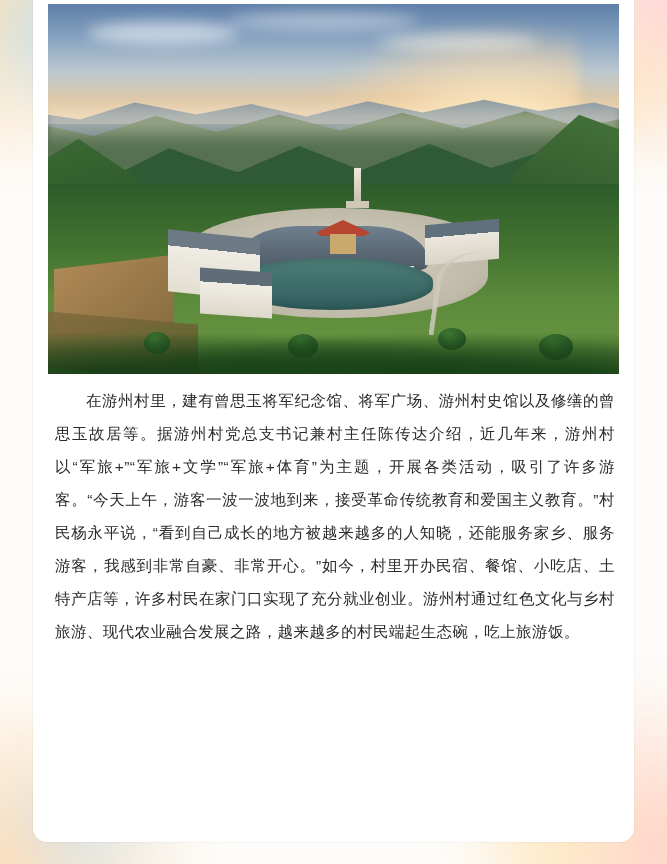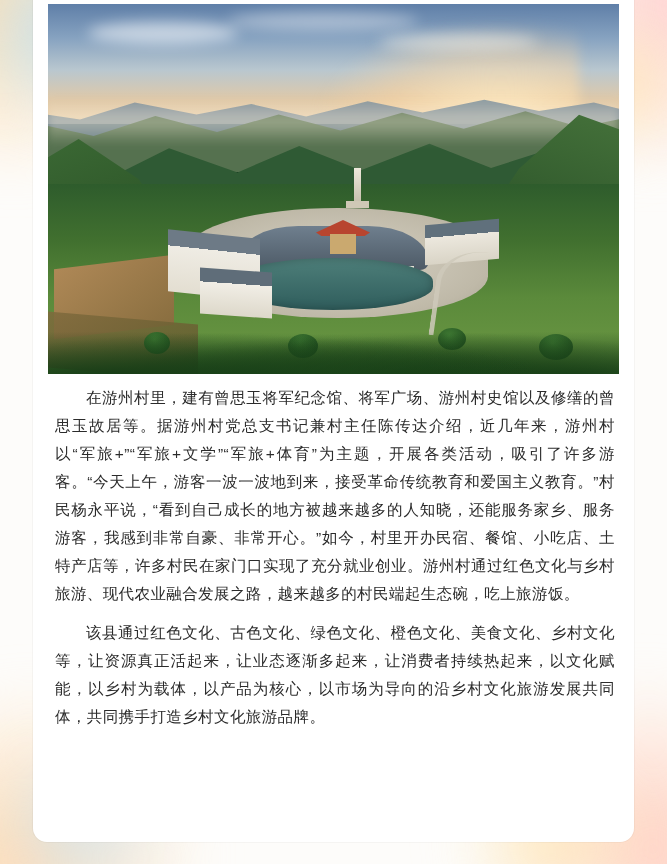--- a/index.html
+++ b/index.html
@@ -270,21 +270,21 @@
   .article {
     position: absolute;
     left: 22px;
     top: 398px;
     width: 560px;
     color: #2b2b2b;
   }
   .article p {
     margin: 0 0 11px 0;
     font-size: 15.5px;
-    line-height: 28px;
+    line-height: 33px;
     text-align: justify;
     text-indent: 2em;
     letter-spacing: 0.4px;
     font-family: "Liberation Sans", sans-serif;
   }
 </style>
 </head>
 <body>
 
 <div class="page">
@@ -333,17 +333,16 @@
         <div class="tree" style="left:96px;bottom:20px;width:26px;height:22px;"></div>
         <div class="tree" style="left:240px;bottom:16px;width:30px;height:24px;"></div>
         <div class="tree" style="left:390px;bottom:24px;width:28px;height:22px;"></div>
         <div class="tree" style="right:46px;bottom:14px;width:34px;height:26px;"></div>
         <div class="shrub-row"></div>
       </div>
     </div>
 
     <div class="article">
       <p>在游州村里，建有曾思玉将军纪念馆、将军广场、游州村史馆以及修缮的曾思玉故居等。据游州村党总支书记兼村主任陈传达介绍，近几年来，游州村以“军旅+”“军旅+文学”“军旅+体育”为主题，开展各类活动，吸引了许多游客。“今天上午，游客一波一波地到来，接受革命传统教育和爱国主义教育。”村民杨永平说，“看到自己成长的地方被越来越多的人知晓，还能服务家乡、服务游客，我感到非常自豪、非常开心。”如今，村里开办民宿、餐馆、小吃店、土特产店等，许多村民在家门口实现了充分就业创业。游州村通过红色文化与乡村旅游、现代农业融合发展之路，越来越多的村民端起生态碗，吃上旅游饭。</p>
-      <p>该县通过红色文化、古色文化、绿色文化、橙色文化、美食文化、乡村文化等，让资源真正活起来，让业态逐渐多起来，让消费者持续热起来，以文化赋能，以乡村为载体，以产品为核心，以市场为导向的沿乡村文化旅游发展共同体，共同携手打造乡村文化旅游品牌。</p>
     </div>
 
   </div>
 </div>
 
 </body></html>

